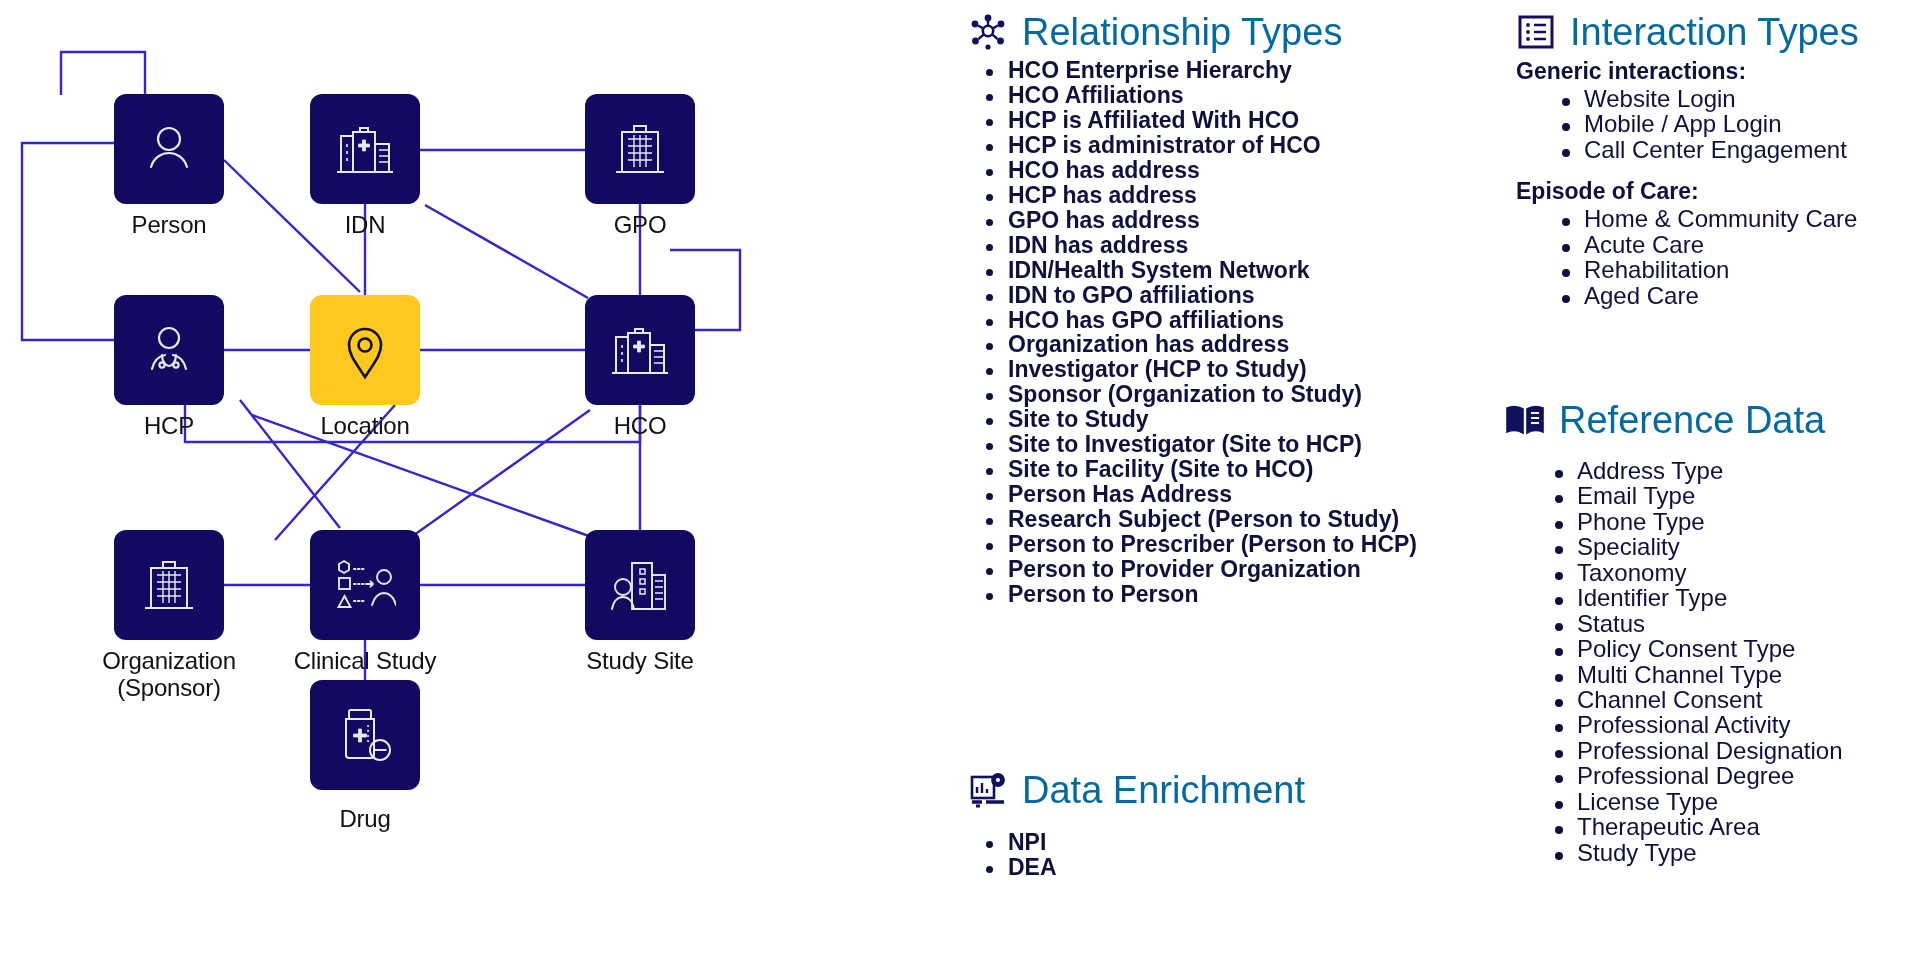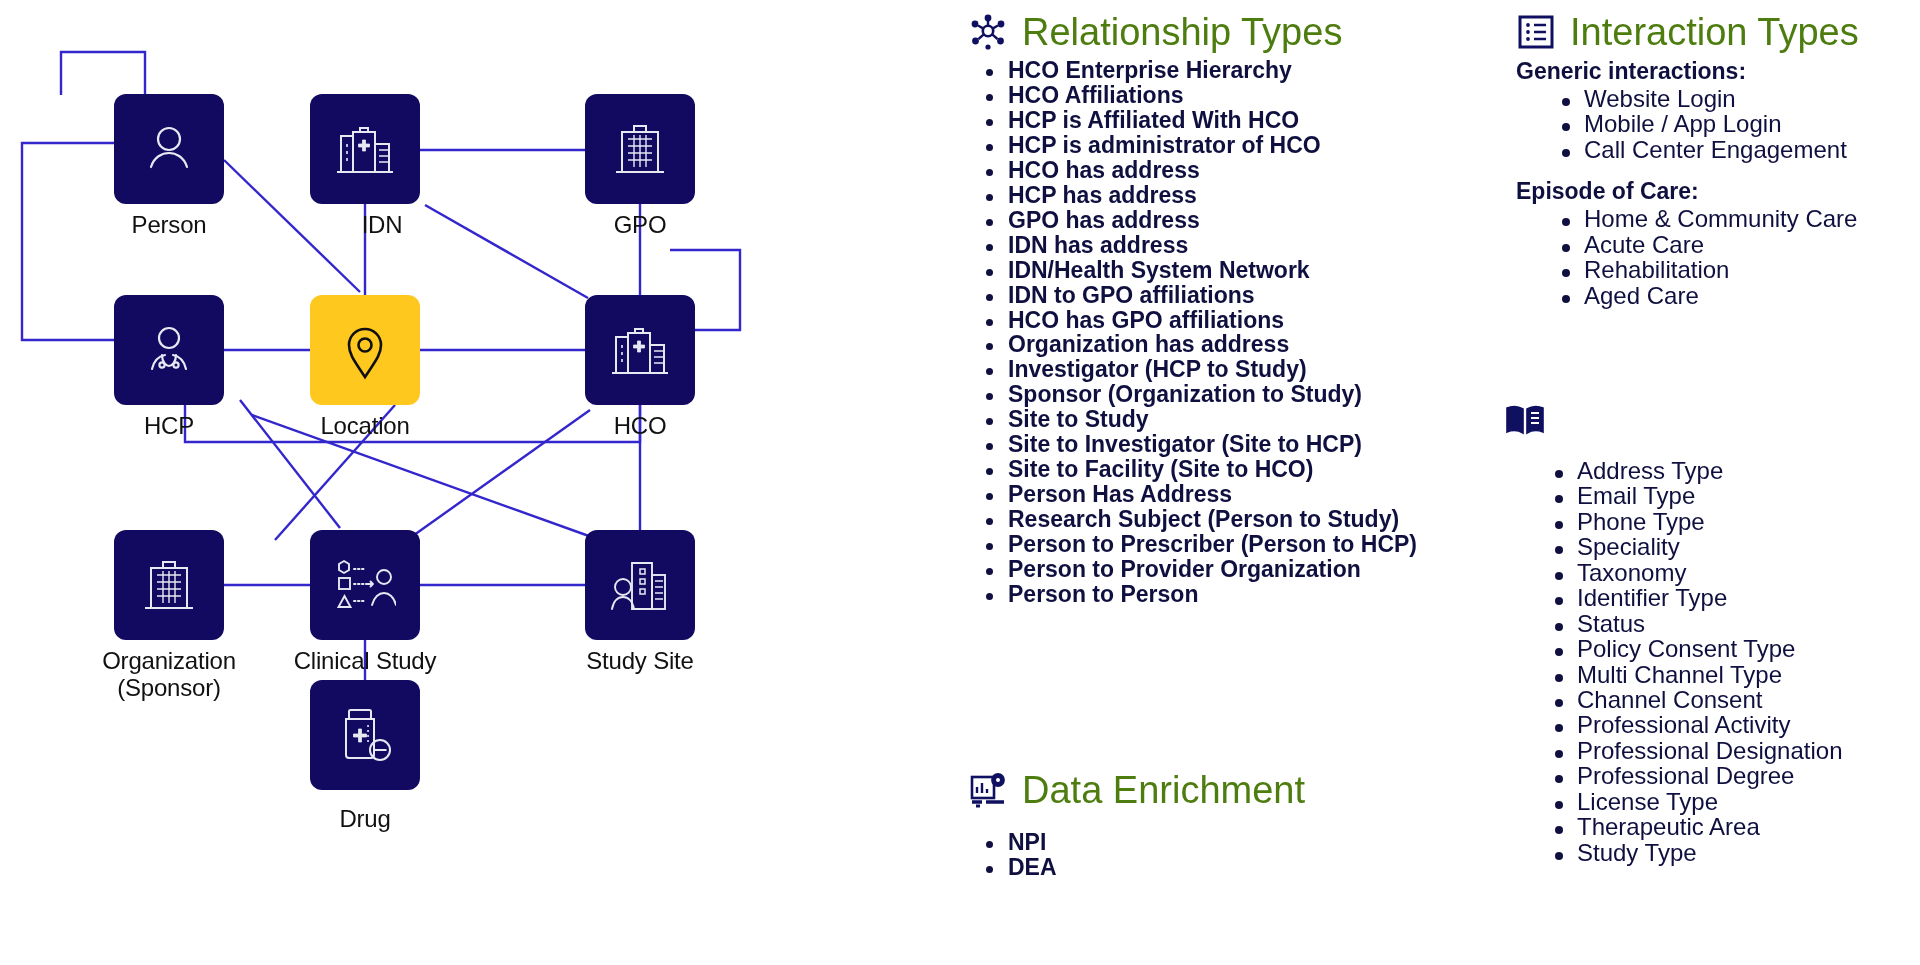--- a/index.html
+++ b/index.html
@@ -23,21 +23,21 @@
   .node svg{display:block;}
 
   .node-label{position:absolute;width:260px;text-align:center;
         font-size:24px;color:#111111;line-height:1.12;
         font-family:"Liberation Sans", sans-serif;letter-spacing:-0.2px;}
 
   
   .panel{position:absolute;}
   .panel-head{display:flex;align-items:center;gap:14px;margin-bottom:6px;}
   .panel-head .hicon{width:40px;height:40px;flex:0 0 40px;display:flex;align-items:center;justify-content:center;}
-  .panel-title{font-size:38px;color:#4d7c0f;font-weight:400;line-height:1;white-space:nowrap;}
+  .panel-title{font-size:38px;color:#0369a1;font-weight:400;line-height:1;white-space:nowrap;}
 
   ul.blist{list-style:none;margin:0;padding:0;}
   ul.blist li{position:relative;padding-left:40px;color:#101040;
      font-size:23px;line-height:1.085;font-weight:bold;white-space:nowrap;}
   ul.blist li::before{content:"";position:absolute;left:18px;top:11px;
      width:7px;height:7px;border-radius:50%;background:#101040;}
 
   ul.blist.reg li{font-weight:normal;font-size:24px;line-height:1.06;}
   ul.blist.reg li::before{width:8px;height:8px;top:12px;}
 
@@ -126,21 +126,21 @@
           <path d="M18 12h22v40H18z"></path>
           <rect x="40" y="24" width="14" height="28"></rect>
           <path d="M25 8h8v4h-8z"></path>
           <path d="M27.5 20h3v4h4v3h-4v4h-3v-4h-4v-3h4z" fill="#e8e8f2" stroke-width="0.8"></path>
           <path d="M44 30h10M44 36h10M44 42h10" stroke-width="1.6"></path>
           <path d="M12 24v3M12 31v3M12 38v3" stroke-width="1.6"></path>
           <path d="M2 52h56" stroke-width="2"></path>
         </svg>
       </span>
     </div>
-    <div class="node-label" style="left:252px;top:212px;">IDN</div>
+    <div class="node-label" style="left:235px;top:212px;">IDN</div>
 
     <div class="node" style="left:585px;top:94px;">
       <span>
         <svg width="54" height="58" viewBox="0 0 54 58" fill="none" stroke="#e8e8f2" stroke-width="2">
           <rect x="9" y="12" width="36" height="40"></rect>
           <rect x="21" y="6" width="12" height="6"></rect>
           <path d="M15 19h24M15 26h24M15 33h24M15 40h24" stroke-width="1.4"></path>
           <path d="M21 15v32M27 15v32M33 15v32" stroke-width="1.4"></path>
           <path d="M3 52h48" stroke-width="2"></path>
         </svg>
@@ -349,20 +349,21 @@
 
   <div class="panel" id="panel-reference">
     <div class="panel-head">
       <span class="hicon">
         <svg width="40" height="38" viewBox="0 0 40 38" fill="#101060" stroke="#101060" stroke-width="1.6">
           <path d="M2 7c5-2 11-2 16 1v24c-5-3-11-3-16-1z"></path>
           <path d="M38 7c-5-2-11-2-16 1v24c5-3 11-3 16-1z"></path>
           <path d="M26 12h8M26 17h8M26 22h8" stroke="#ffffff" stroke-width="1.8"></path>
         </svg>
       </span>
+      <span class="panel-title">Reference Data</span>
     </div>
     <ul class="blist reg">
       <li>Address Type</li>
       <li>Email Type</li>
       <li>Phone Type</li>
       <li>Speciality</li>
       <li>Taxonomy</li>
       <li>Identifier Type</li>
       <li>Status</li>
       <li>Policy Consent Type</li>

